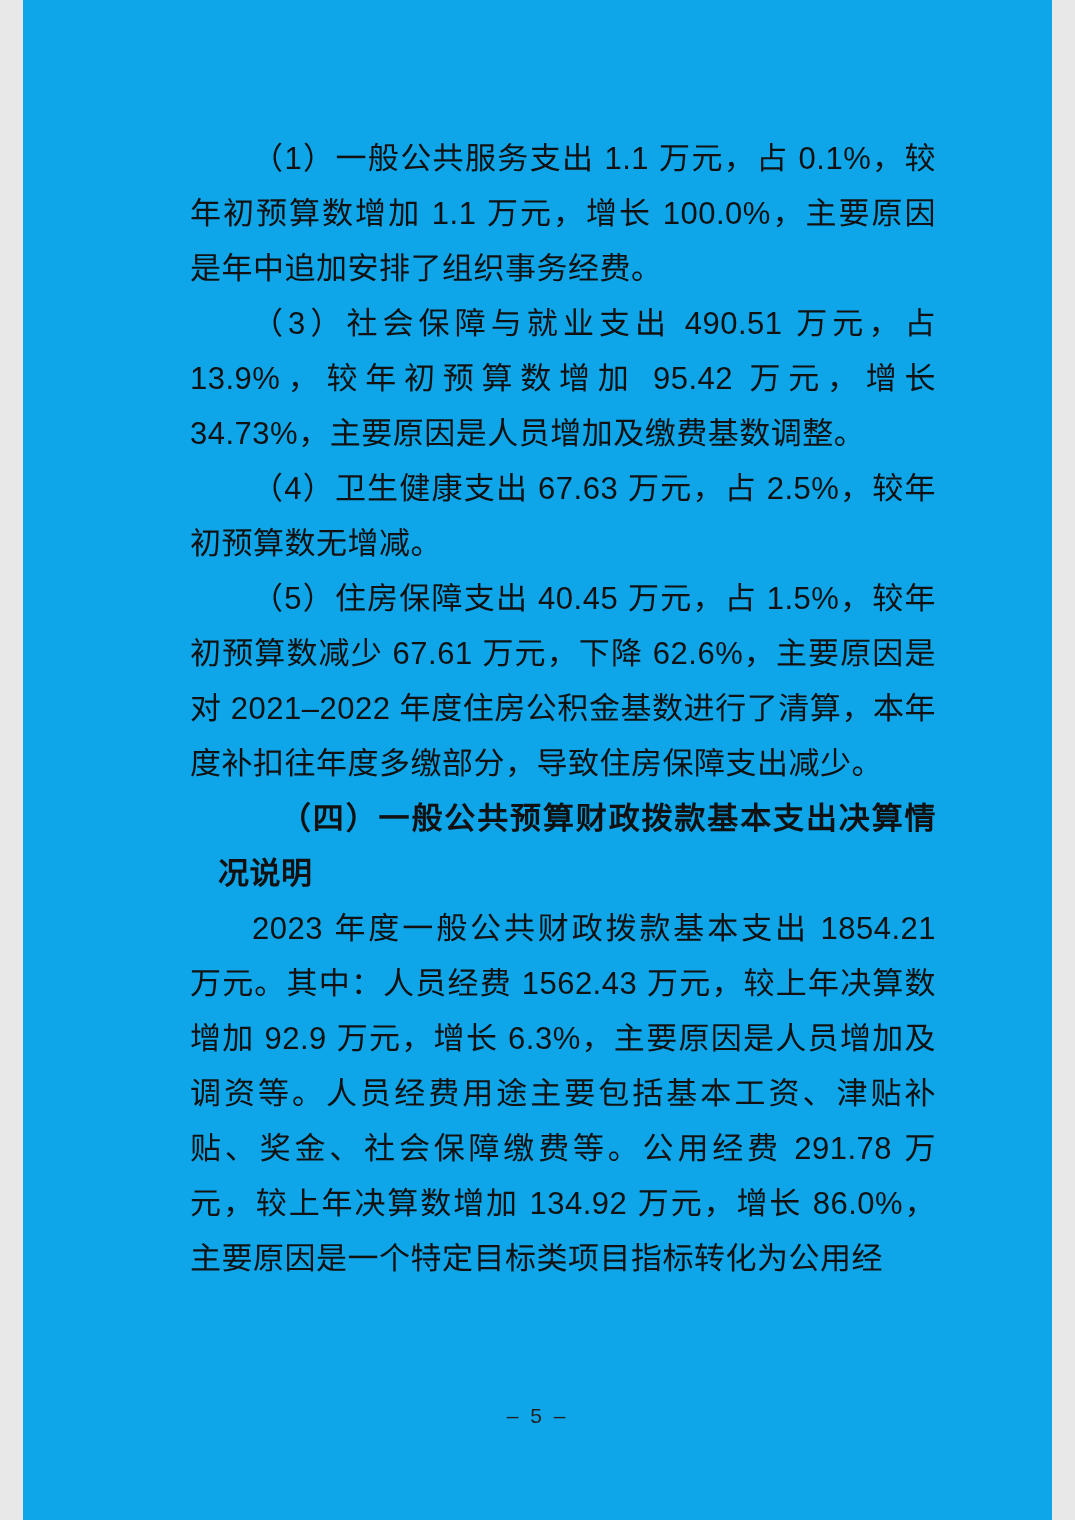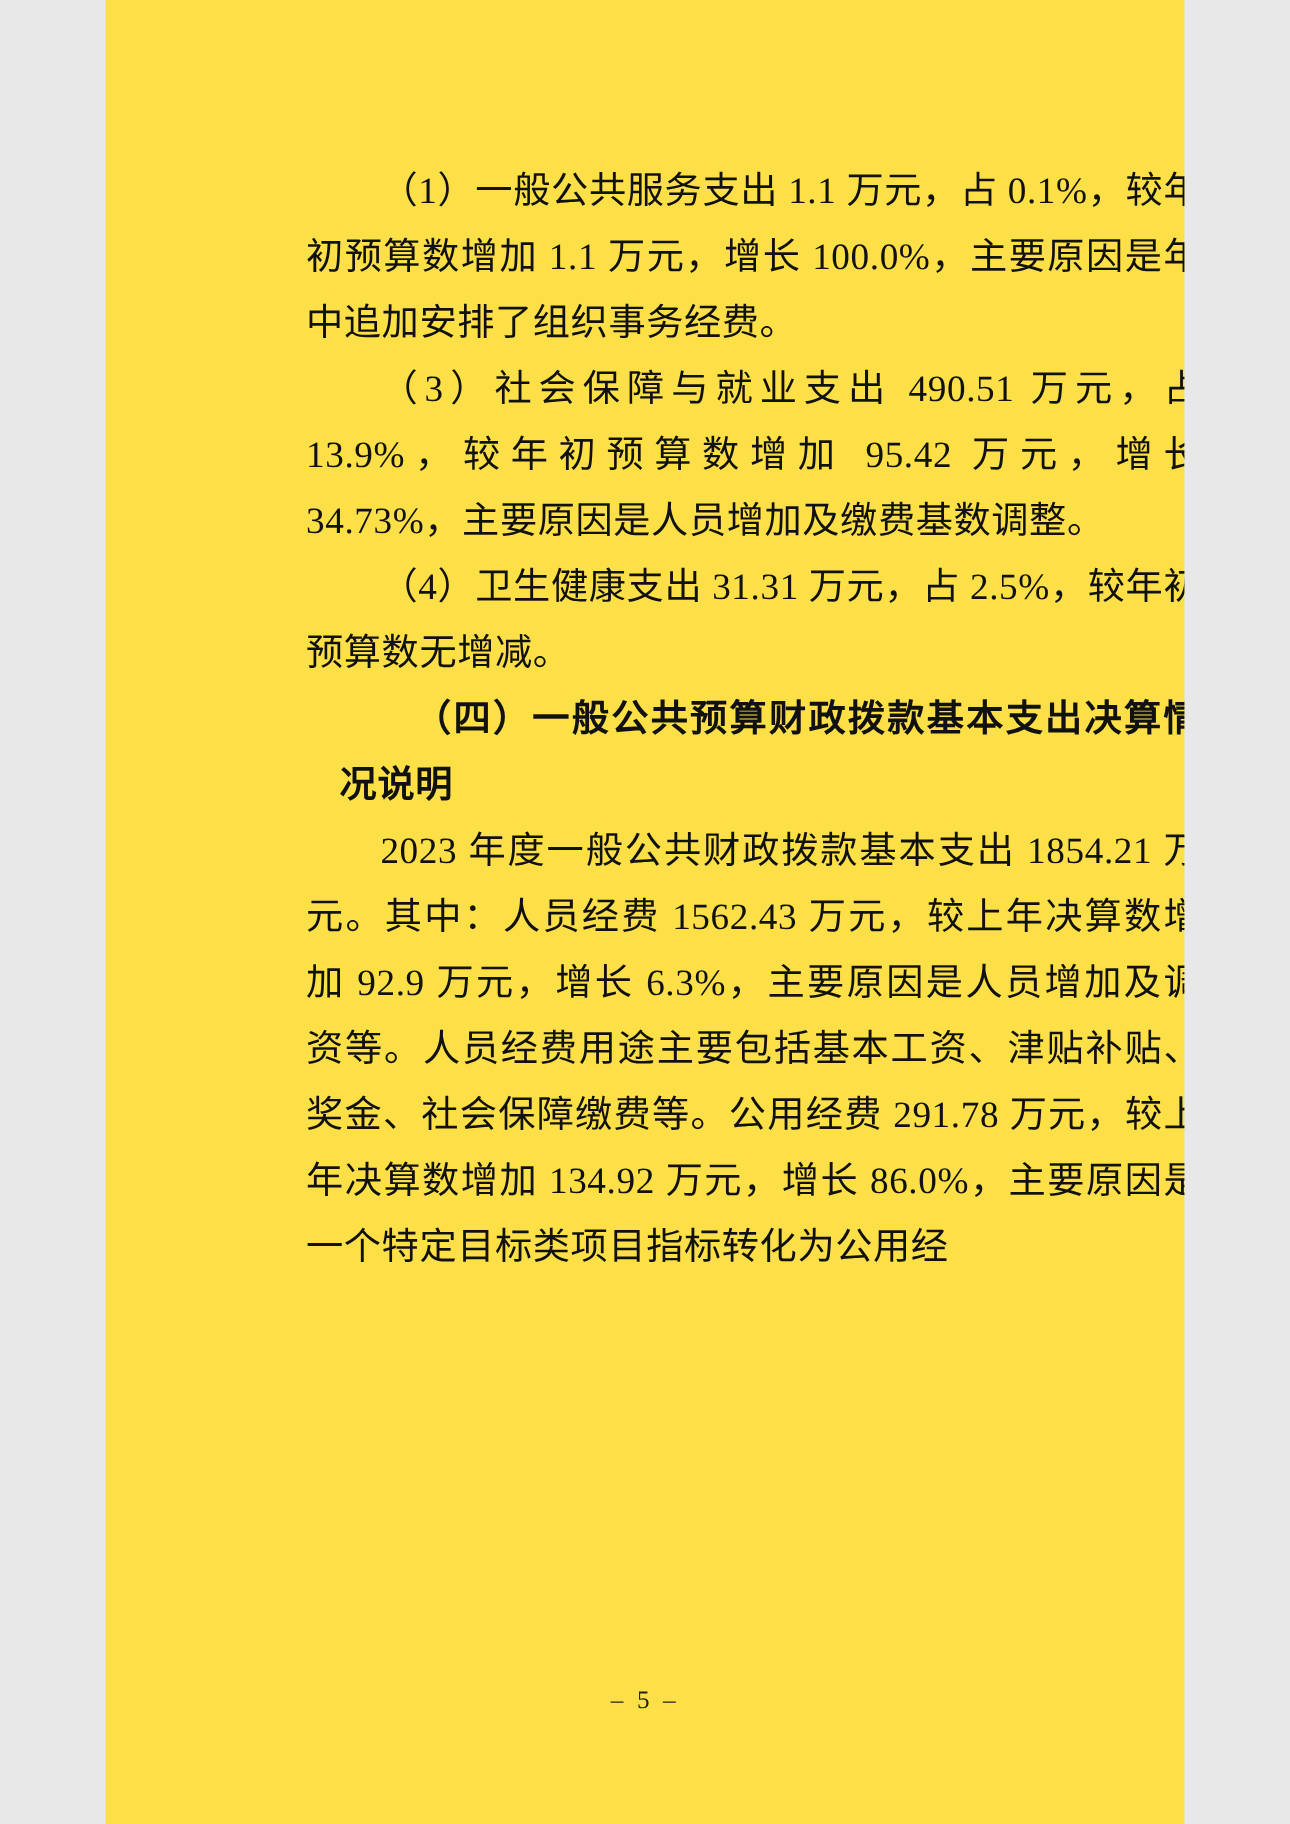--- a/index.html
+++ b/index.html
@@ -2,26 +2,26 @@
 <html lang="zh-CN"><head>
 <meta charset="utf-8">
 <style>
   html, body {
     margin: 0;
     padding: 0;
     background: #e8e8e8;
   }
   .page {
     position: relative;
-    width: 899px;
+    width: 1029px;
     height: 1520px;
     margin: 0 auto;
-    background: #fde047;
+    background: #0ea5e9;
     overflow: hidden;
-    font-family: Liberation Serif, serif;
+    font-family: Liberation Sans, sans-serif;
     color: #111111;
   }
   .content {
     position: absolute;
     top: 131px;
     left: 167px;
     width: 746px;
     font-size: 31px;
     line-height: 55px;
     text-align: justify;
@@ -49,18 +49,19 @@
     color: #222222;
   }
 </style>
 </head>
 <body>
 
 <div class="page">
   <div class="content">
     <p>（1）一般公共服务支出 1.1 万元，占 0.1%，较年初预算数增加 1.1 万元，增长 100.0%，主要原因是年中追加安排了组织事务经费。</p>
     <p>（3）社会保障与就业支出 490.51 万元，占 13.9%，较年初预算数增加 95.42 万元，增长 34.73%，主要原因是人员增加及缴费基数调整。</p>
-    <p>（4）卫生健康支出 31.31 万元，占 2.5%，较年初预算数无增减。</p>
+    <p>（4）卫生健康支出 67.63 万元，占 2.5%，较年初预算数无增减。</p>
+    <p>（5）住房保障支出 40.45 万元，占 1.5%，较年初预算数减少 67.61 万元，下降 62.6%，主要原因是对 2021–2022 年度住房公积金基数进行了清算，本年度补扣往年度多缴部分，导致住房保障支出减少。</p>
     <p class="heading">（四）一般公共预算财政拨款基本支出决算情况说明</p>
     <p>2023 年度一般公共财政拨款基本支出 1854.21 万元。其中：人员经费 1562.43 万元，较上年决算数增加 92.9 万元，增长 6.3%，主要原因是人员增加及调资等。人员经费用途主要包括基本工资、津贴补贴、奖金、社会保障缴费等。公用经费 291.78 万元，较上年决算数增加 134.92 万元，增长 86.0%，主要原因是一个特定目标类项目指标转化为公用经</p>
   </div>
   <div class="page-number">– 5 –</div>
 </div>
 
 </body></html>

